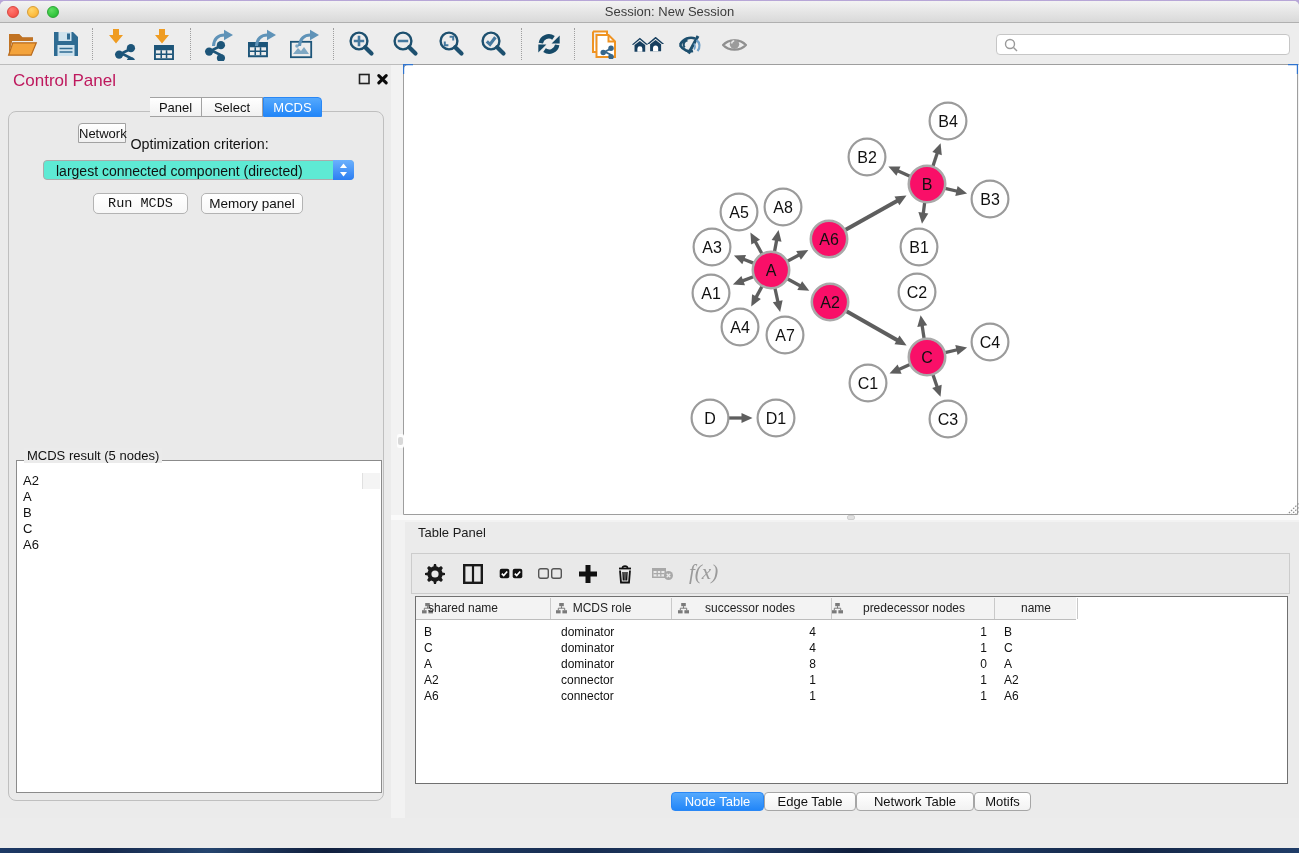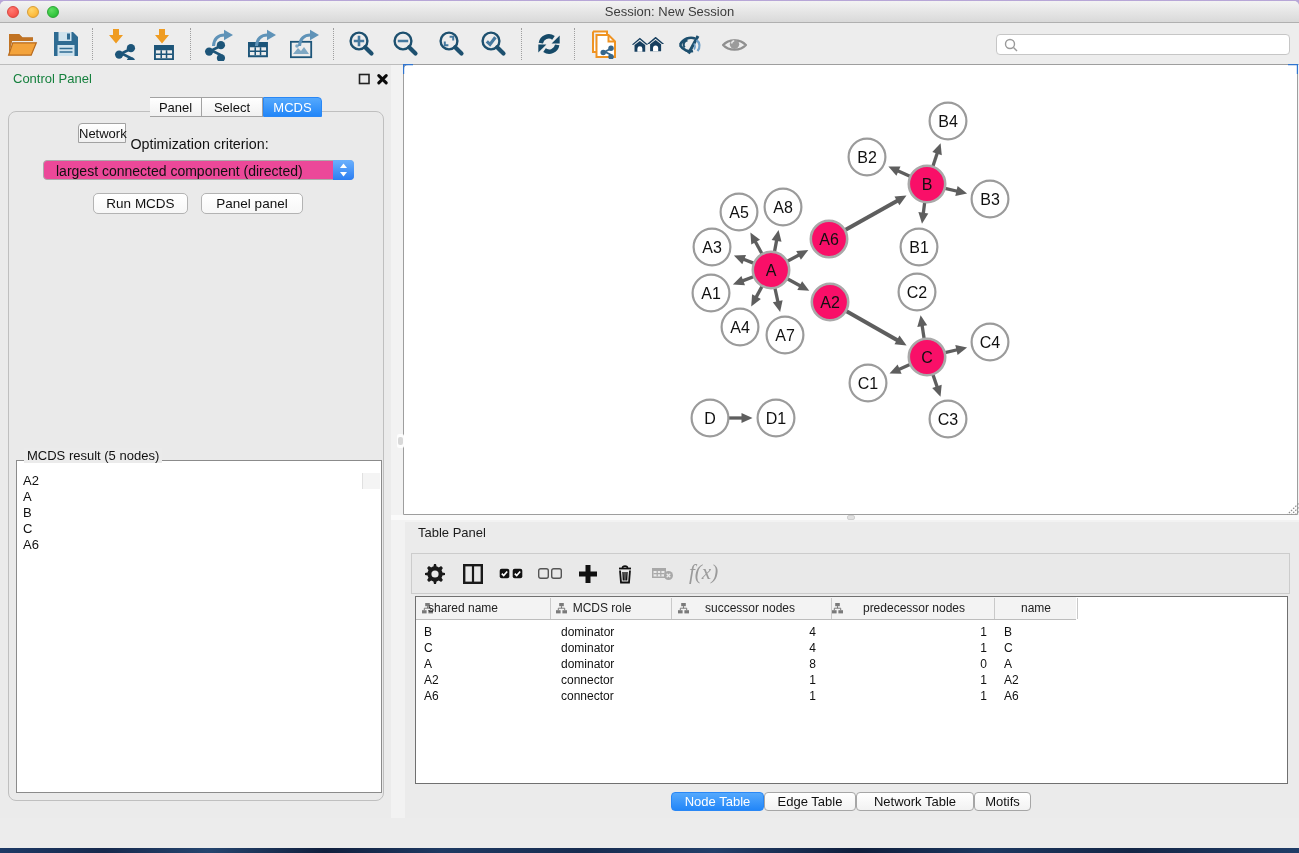--- a/index.html
+++ b/index.html
@@ -6,26 +6,26 @@
 body { font-family:"Liberation Sans", sans-serif; position:relative; background:#b7a6d7; }
 .abs { position:absolute; }
 #app { position:absolute; left:0; top:1px; width:1299px; height:847px; background:#ececec; border-radius:5px 5px 0 0; overflow:hidden; }
 #titlebar { position:absolute; left:0; top:0; width:1299px; height:22px; background:linear-gradient(#f3f3f3,#d9d9d9); border-bottom:1px solid #b0b0b0; border-radius:5px 5px 0 0; }
 .tl { position:absolute; top:4.5px; width:12px; height:12px; border-radius:50%; }
 #titletext { position:absolute; top:3px; left:0; width:1299px; text-align:center; font-size:13px; color:#3c3c3c;padding-left:40px; }
 #toolbar { position:absolute; left:0; top:22px; width:1299px; height:42px; background:#ededed; border-bottom:1px solid #bcbcbc; }
 .sep { position:absolute; top:5px; height:32px; width:0; border-left:1px dotted #9f9f9f; }
 #search { position:absolute; left:996px; top:11px; width:294px; height:21px; background:#fff; border:1px solid #c6c6c6; border-radius:4px; }
 #cpanel { position:absolute; left:0; top:64px; width:391px; height:753px; background:#ebebeb; }
-#cp-title { position:absolute; left:13px; top:6px; font-size:13px; color:#15803d; }
+#cp-title { position:absolute; left:13px; top:6px; font-size:17px; color:#be185d; }
 .tab { position:absolute; z-index:3; top:32px; height:20px; border:1px solid #a2a2a2; background:linear-gradient(#ffffff,#f1f1f1); font-size:13px; color:#111; text-align:center; line-height:19px; }
 .tabsel { background:linear-gradient(#55a9fd,#2286f8); color:#fff; border-color:#2987f5; }
 #cp-inner { position:absolute; left:8px; top:46px; width:376px; height:690px; border:1px solid #bfbfbf; border-radius:8px; background:#eaeaea; }
 #optlabel { position:absolute; left:8px; top:71px; width:383px; text-align:center; font-size:14.3px; color:#111; }
-#dropdown { position:absolute; left:43px; top:95px; width:311px; height:20px; background:#ec4899; border:1px solid #ababab; border-radius:4px; }
+#dropdown { position:absolute; left:43px; top:95px; width:311px; height:20px; background:#5eead4; border:1px solid #ababab; border-radius:4px; }
 #dropdown .txt { position:absolute; left:12px; top:2px; font-size:14px; color:#111; }
 #dropstep { position:absolute; right:-1px; top:-1px; width:21px; height:20px; border-radius:0 4px 4px 0; background:linear-gradient(#6cb1fd,#2c7ef2); }
 .btn { position:absolute; top:128px; height:21px; background:linear-gradient(#ffffff,#f7f7f7); border:1px solid #b3b3b3; border-radius:5px; font-size:13.5px; color:#111; text-align:center; line-height:19px; }
 #groupbox { position:absolute; left:16px; top:395px; width:366px; height:333px; border:1px solid #8b8b8b; background:#fff; }
 #grouplabel { position:absolute; z-index:2; left:7px; top:-13px; background:#ebebeb; padding:0 3px; font-size:13px; color:#111; }
 #mcdslist { position:absolute; left:1px; top:12px; width:362px; height:319px; background:#fff; }
 #mcdslist div { font-size:13px; color:#111; padding-left:5px; height:16px; line-height:16px; }
 #listscroll { position:absolute; right:0px; top:0px; width:18px; height:319px; background:#f4f4f4; border-left:1px solid #e0e0e0; }
 #mdi { position:absolute; left:391px; top:64px; width:908px; height:753px; background:#f2f2f2; }
 #netwin { position:absolute; left:403px; top:63px; width:895px; height:451px; background:#fff; border:1px solid #9e9e9e; border-radius:5px 0 0 0; }
@@ -227,22 +227,22 @@
     <div class="tab" style="left:202px; width:61px; border-left:0;">Select</div>
     <div class="tab tabsel" style="left:263px; width:59px; border-radius:0 4px 0 0;">MCDS</div>
     <div id="optlabel">Optimization criterion:</div>
     <div id="dropdown">
         <div class="txt">largest connected component (directed)</div>
       <div id="dropstep"><svg width="21" height="20">
             <path d="M10.5 3.5 L14 8 L7 8 Z" fill="#fff"></path>
             <path d="M10.5 16.5 L14 12 L7 12 Z" fill="#fff"></path>
           </svg></div>
     </div>
-    <div class="btn" style="left:93px; width:95px;">Run MCDS</div>
-    <div class="btn" style="left:201px; width:102px;">Panel panel</div>
+    <div class="btn" style="left:93px; width:95px;font-family:Liberation Mono, monospace;">Run MCDS</div>
+    <div class="btn" style="left:201px; width:102px;">Memory panel</div>
     <div id="groupbox">
       <div id="mcdslist">
         <div>A2</div>
           <div>A</div>
           <div>B</div>
           <div>C</div>
           <div>A6</div>
         <div id="listscroll"></div>
       </div>
       <div id="grouplabel">MCDS result (5 nodes)</div>

